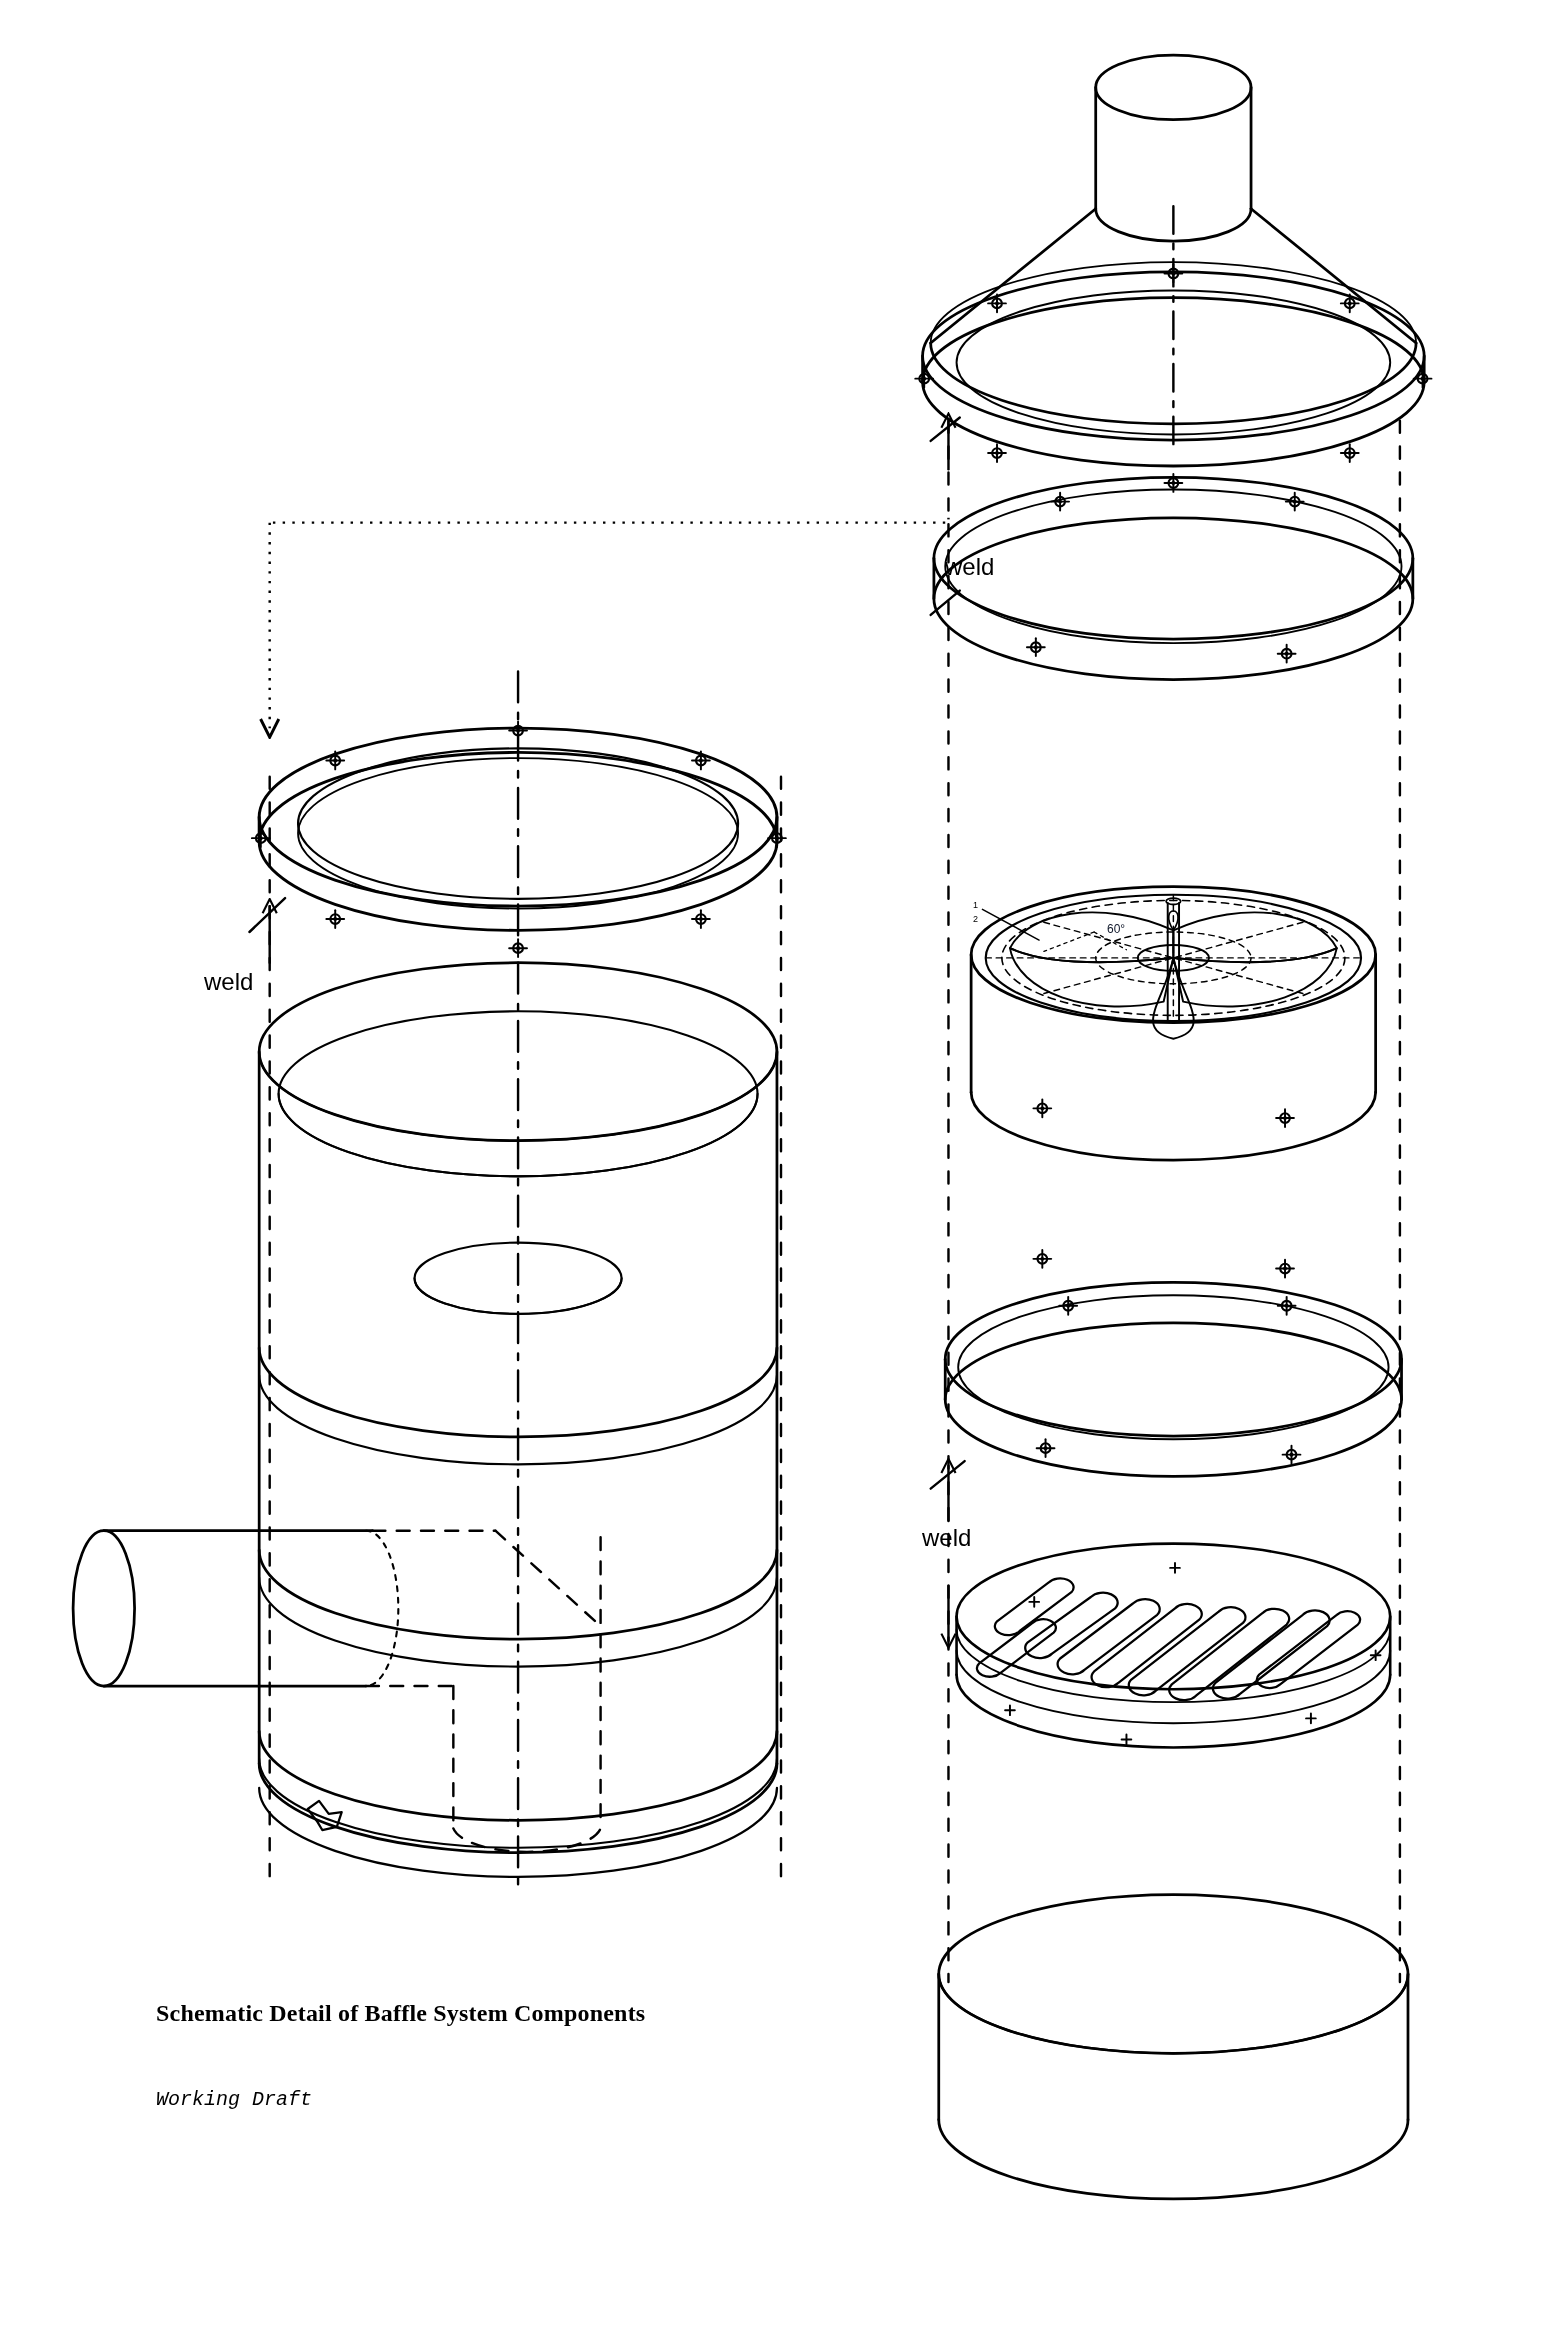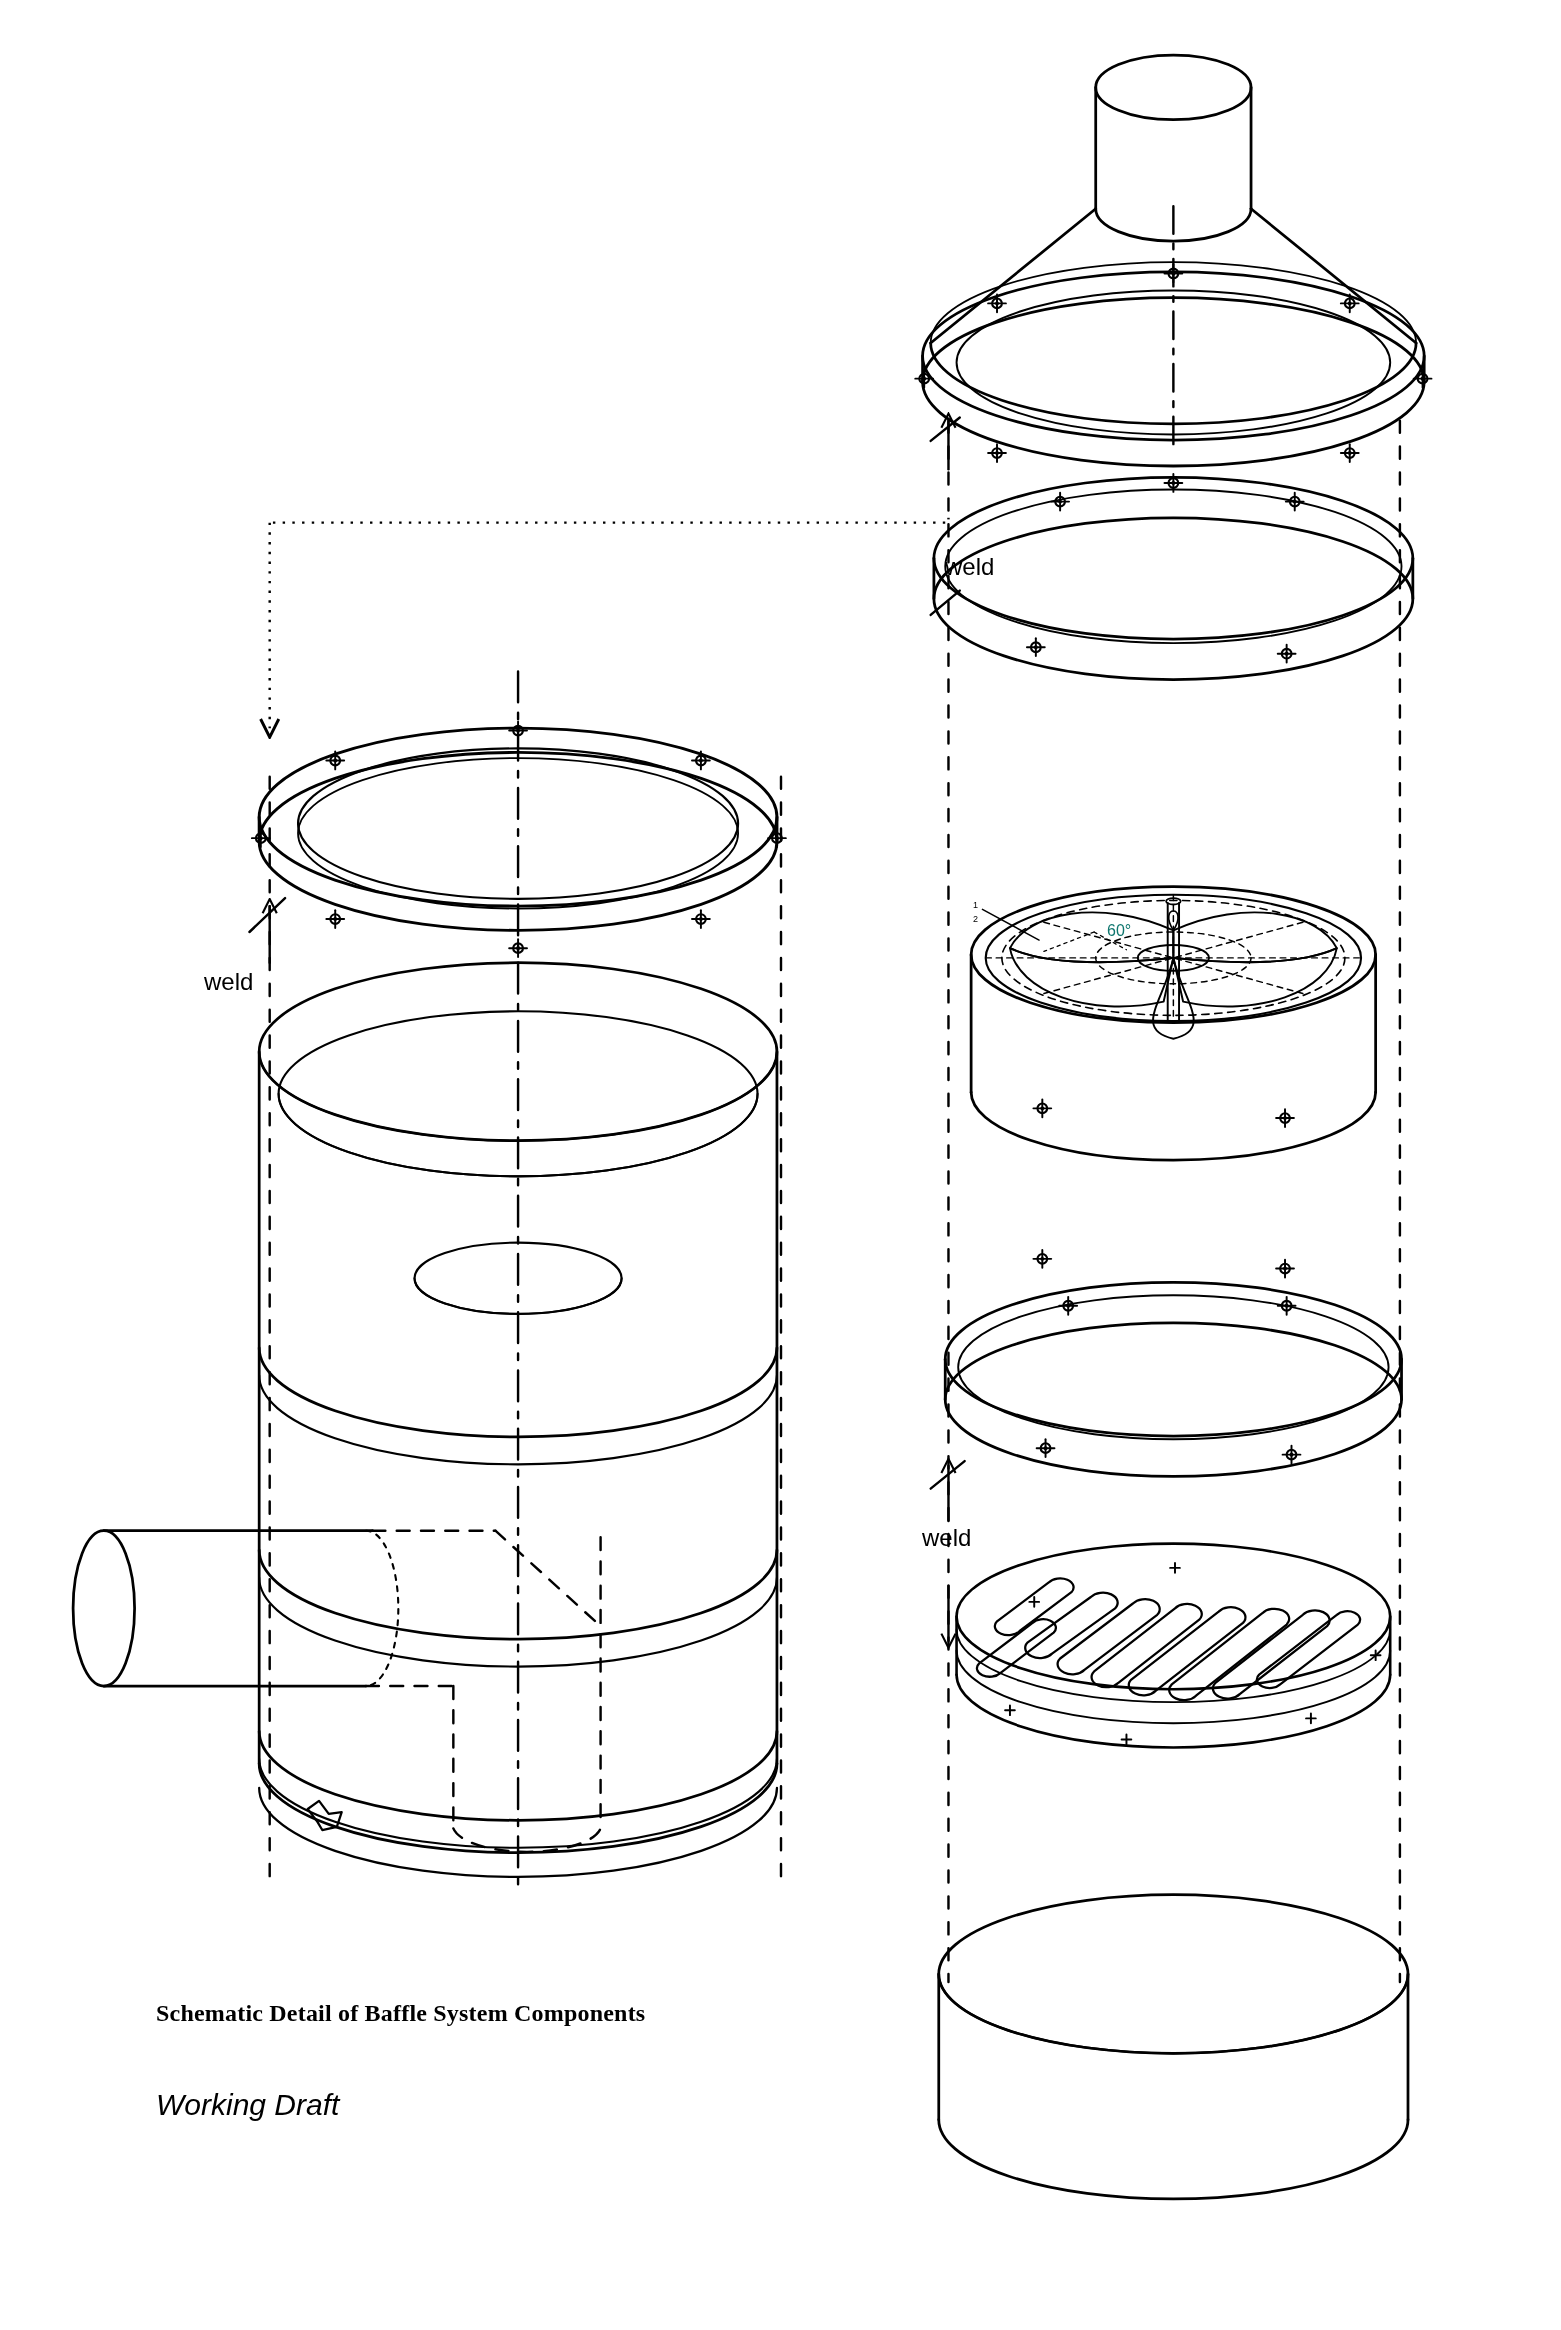--- a/index.html
+++ b/index.html
@@ -2,26 +2,26 @@
 <html style="font-size:13px"><head>
 <meta charset="utf-8">
 <style>
   html,body{margin:0;padding:0;background:#ffffff;}
   body{width:1562px;height:2330px;position:relative;overflow:hidden;
        font-family:"Liberation Sans",sans-serif;}
   #sheet{position:absolute;inset:0;width:1562px;height:2330px;}
   svg{display:block;}
   .ttl{position:absolute;font-family:"Liberation Serif",serif;font-weight:bold;
        font-size:24px;color:#000;letter-spacing:0.2px;white-space:nowrap;}
-  .sub{position:absolute;font-family:Liberation Sans, sans-serif;font-style:italic;
-       font-size:30px;color:#000;white-space:nowrap;}
+  .sub{position:absolute;font-family:Liberation Mono, monospace;font-style:italic;
+       font-size:20px;color:#000;white-space:nowrap;}
   .wl{position:absolute;font-family:"Liberation Sans",sans-serif;font-size:24px;
       color:#000;white-space:nowrap;}
-  .ang{position:absolute;font-family:"Liberation Sans",sans-serif;font-size:16px;
-       color:#0f766e;white-space:nowrap;}
+  .ang{position:absolute;font-family:"Liberation Sans",sans-serif;font-size:12px;
+       color:#0f172a;white-space:nowrap;}
   .cal{position:absolute;font-family:"Liberation Sans",sans-serif;font-size:9px;
        color:#000;white-space:nowrap;}
 </style>
 </head>
 <body>
 
 <div id="sheet">
 
 <svg width="1562" height="2330" viewBox="0 0 1930 2880">
   <defs>

